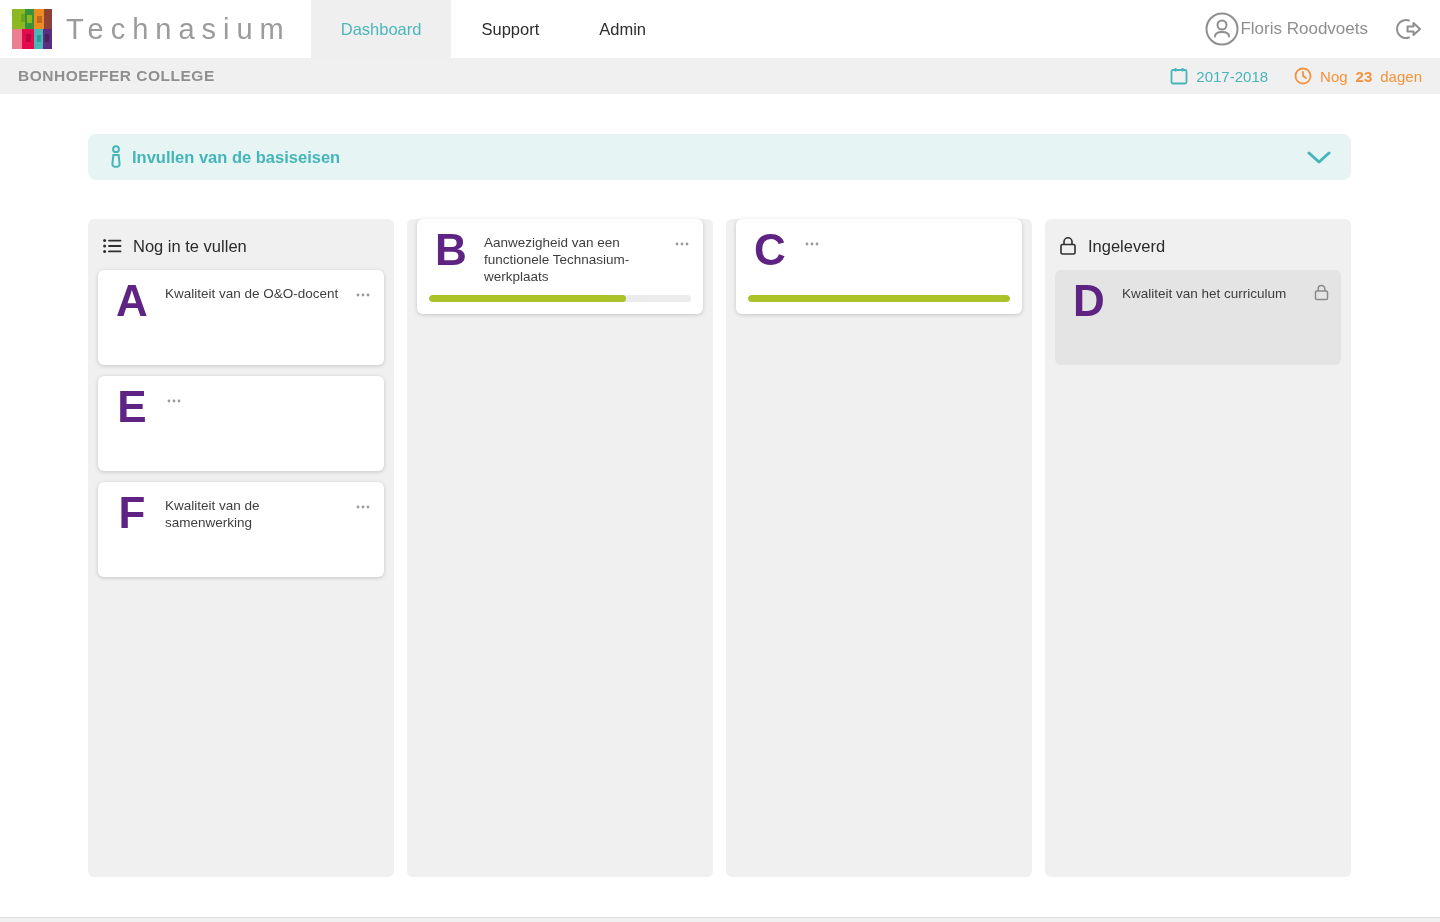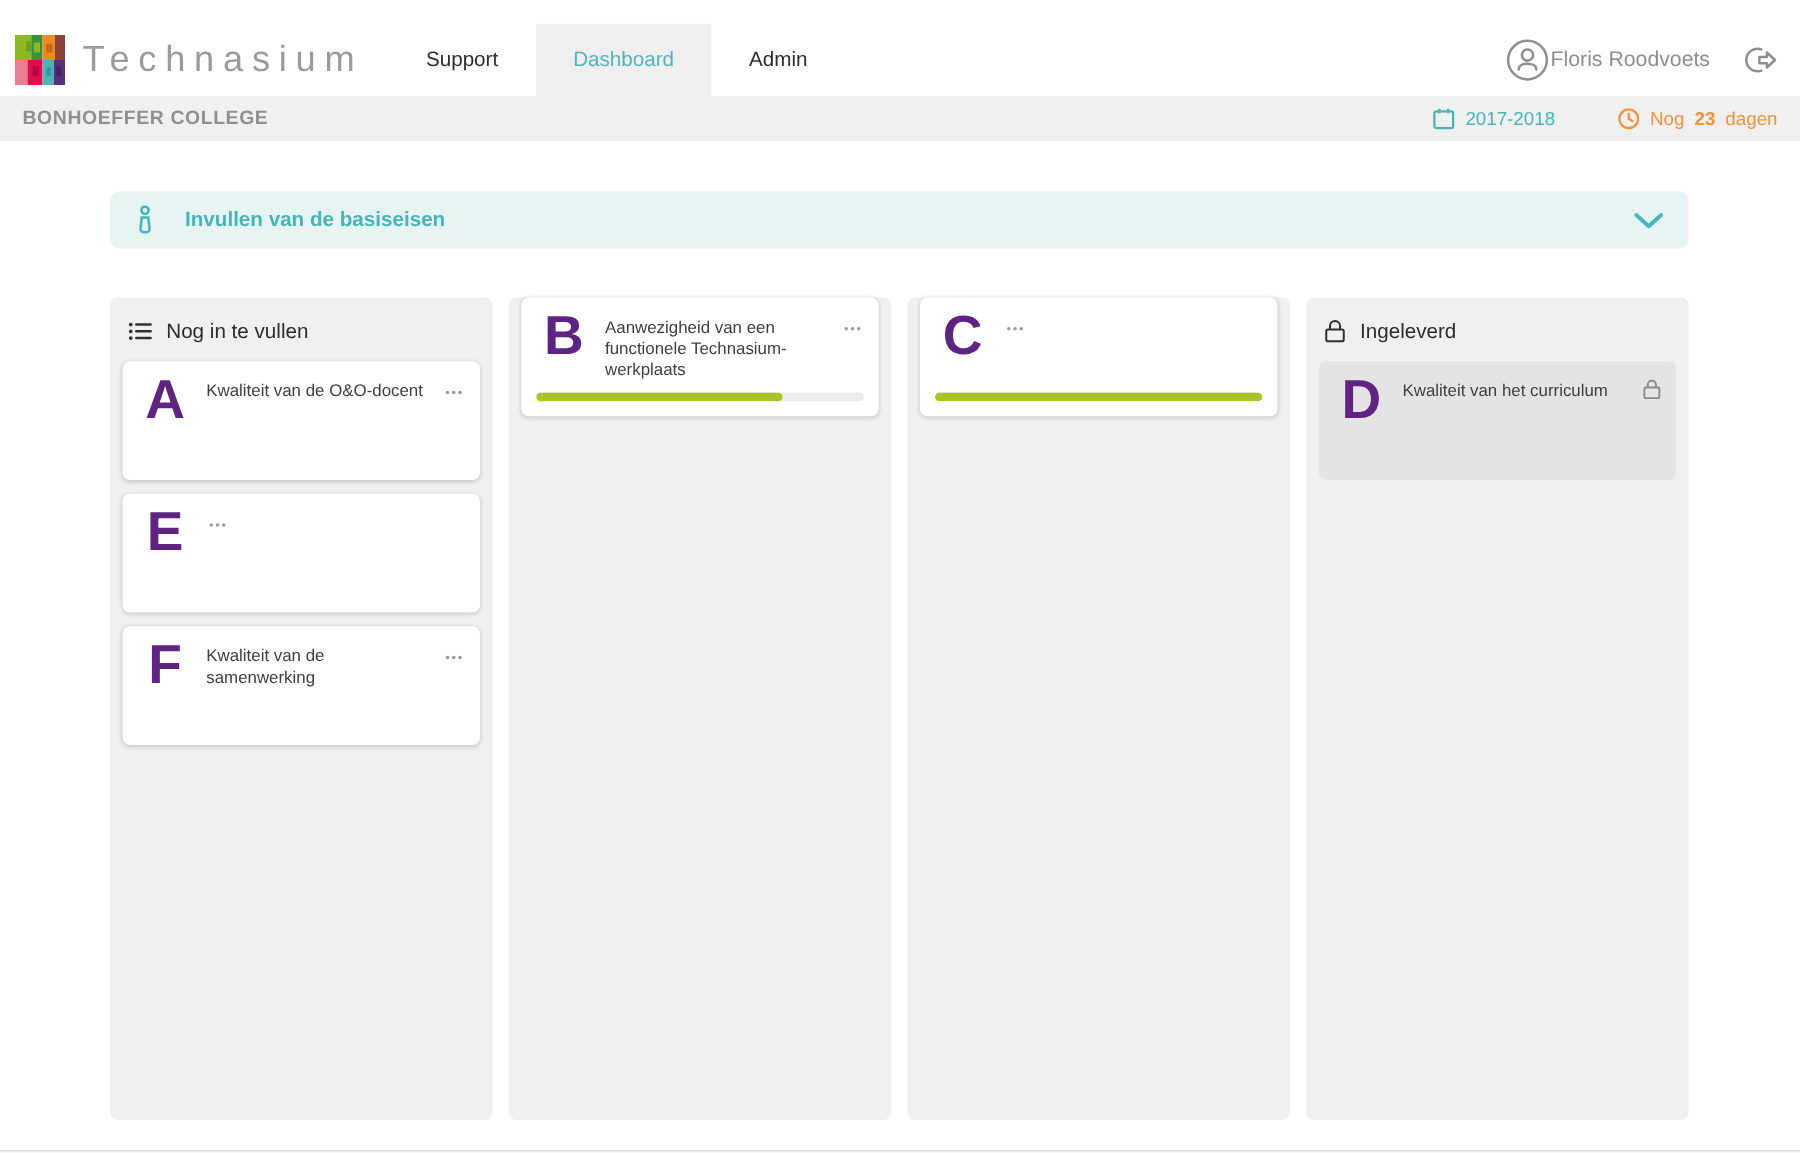--- a/index.html
+++ b/index.html
@@ -5,50 +5,50 @@
   * { margin:0; padding:0; box-sizing:border-box; }
   html,body { width:1440px; height:922px; overflow:hidden; }
   body {
     font-family:"Liberation Sans", sans-serif;
     background:#ffffff;
     display:flex; flex-direction:column;
     color:#2d2d2d;
   }
 
   
-  .header { height:58px; display:flex; align-items:stretch; background:#fff; flex:0 0 auto;margin-top:19px; }
+  .header { height:58px; display:flex; align-items:stretch; background:#fff; flex:0 0 auto; }
   .brand { display:flex; align-items:center; gap:14px; padding:0 20px 0 12px; }
   .brand-name { font-size:29px; font-weight:300; letter-spacing:7px; color:#9b9b9b; }
   .nav { display:flex; align-items:stretch; }
   .tab {
     border:none; background:transparent; cursor:pointer;
     font-family:"Liberation Sans", sans-serif;
     font-size:16.5px; color:#2d2d2d; padding:0 30px; height:58px;
   }
   .tab.active { background:#efefef; color:#4cb6bb; }
   .user-area { margin-left:auto; display:flex; align-items:center; padding-right:18px; }
   .user-name { font-size:17px; color:#8f8f8f; }
   .logout-btn { border:none; background:none; cursor:pointer; display:flex; align-items:center; margin-left:28px; }
 
   
   .subheader {
     height:36px; background:#f0f0f0; display:flex; align-items:center;
     padding:0 18px; flex:0 0 auto;
   }
   .school-name { font-size:15.5px; font-weight:700; letter-spacing:0.5px; color:#8f8f8f; }
-  .sub-right { margin-left:auto; display:flex; align-items:center; gap:50px;justify-content:flex-end; }
+  .sub-right { margin-left:auto; display:flex; align-items:center; gap:26px;justify-content:flex-end; }
   .year-chip { display:flex; align-items:center; gap:8px; color:#47b5ba; font-size:15px; cursor:pointer; }
   .days-chip { display:flex; align-items:center; gap:8px; color:#f5933a; font-size:15px; }
   .days-chip b { font-weight:700; }
 
   
   main { flex:1 1 auto; padding:40px 89px 0 88px; }
   .banner {
     height:46px; background:#e6f4f4; border-radius:8px;
-    display:flex; align-items:center; gap:24px; padding:0 20px 0 20px;
+    display:flex; align-items:center; gap:8px; padding:0 20px 0 20px;
     cursor:pointer;
   }
   .banner-title { font-size:16.5px; font-weight:700; color:#45b5ba; flex:1; }
 
   .board { display:flex; gap:13px; margin-top:39px; }
   .column {
     flex:1 1 0; background:#f0f0f0; border-radius:6px; min-height:658px;
     display:flex; flex-direction:column;
   }
   .column-header { display:flex; align-items:center; gap:11px; padding:17px 14px 14px 14px; }
@@ -96,22 +96,22 @@
         <rect x="25" y="7" width="5" height="7" fill="#c06a1d"></rect>
         <rect x="14" y="25" width="5" height="8" fill="#b90744"></rect>
         <rect x="25" y="26" width="4" height="7" fill="#2f9a9a"></rect>
         <rect x="33" y="25" width="4" height="8" fill="#45215f"></rect>
       </svg>
     </span>
     <span class="brand-name">Technasium</span>
   </div>
 
   <nav class="nav">
+      <button class="tab active">Dashboard</button>
       <button class="tab">Support</button>
-      <button class="tab active">Dashboard</button>
       <button class="tab">Admin</button>
     </nav>
 
   <div class="user-area">
     <span class="icon">
       <svg width="36" height="36" viewBox="0 0 36 36" fill="none" stroke="#8f8f8f" stroke-width="2">
         <circle cx="18" cy="18" r="15.5"></circle>
         <circle cx="18" cy="14" r="4.5"></circle>
         <path d="M11 25.5c0-3 3.2-4.5 7-4.5s7 1.5 7 4.5" stroke-linecap="round"></path>
       </svg>

